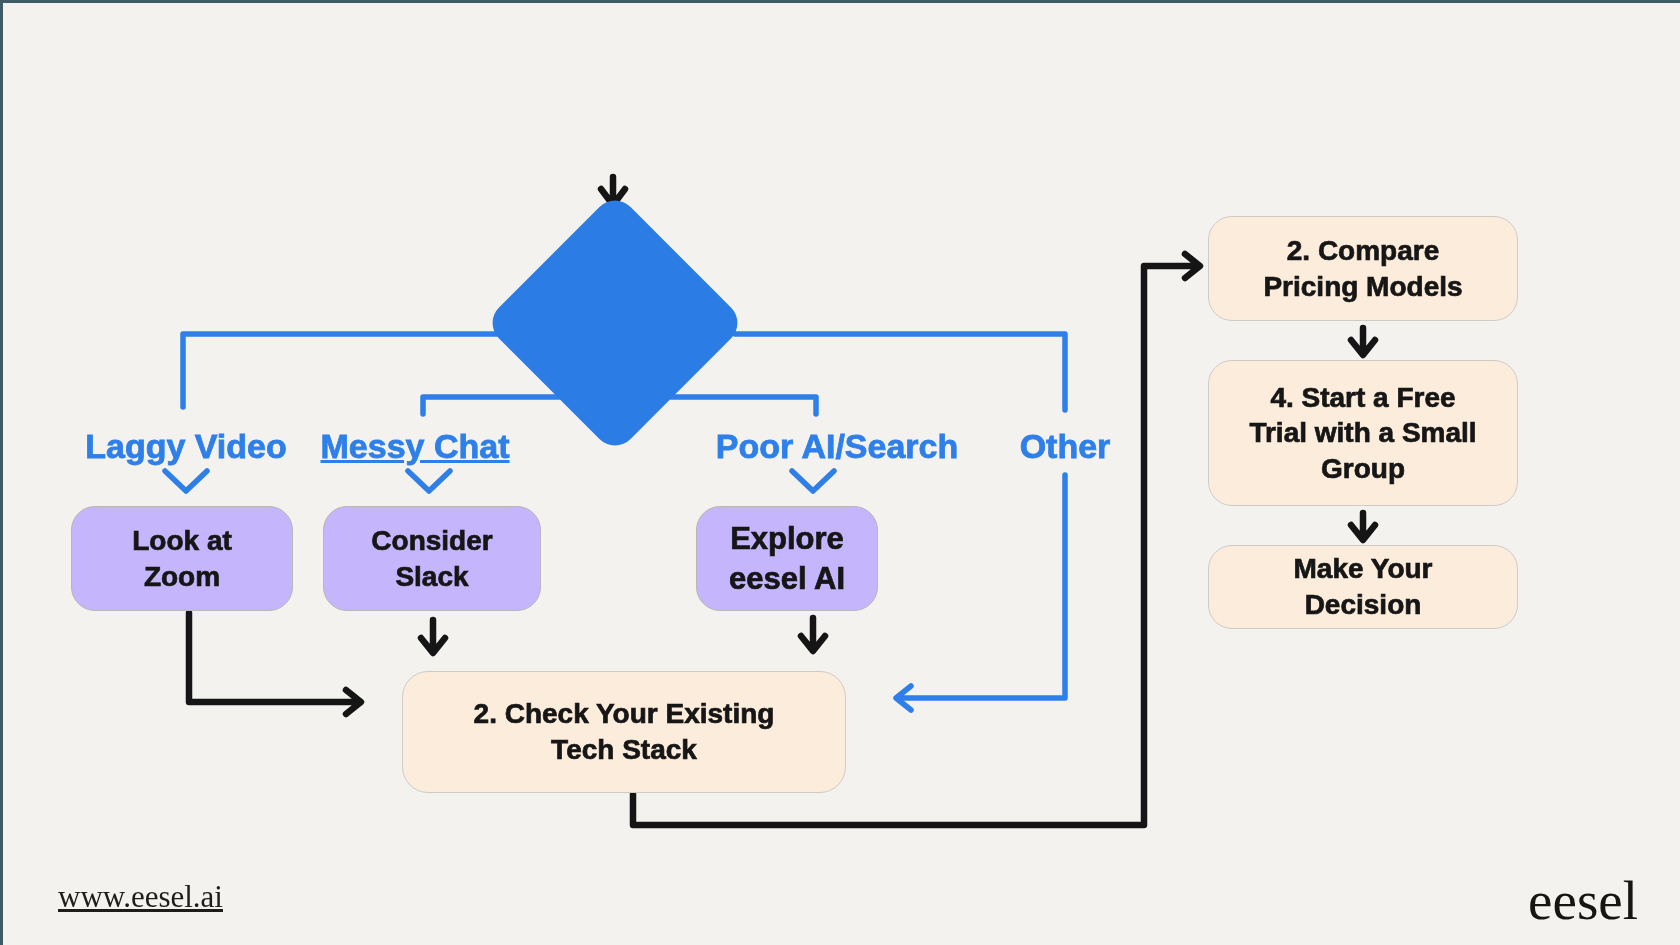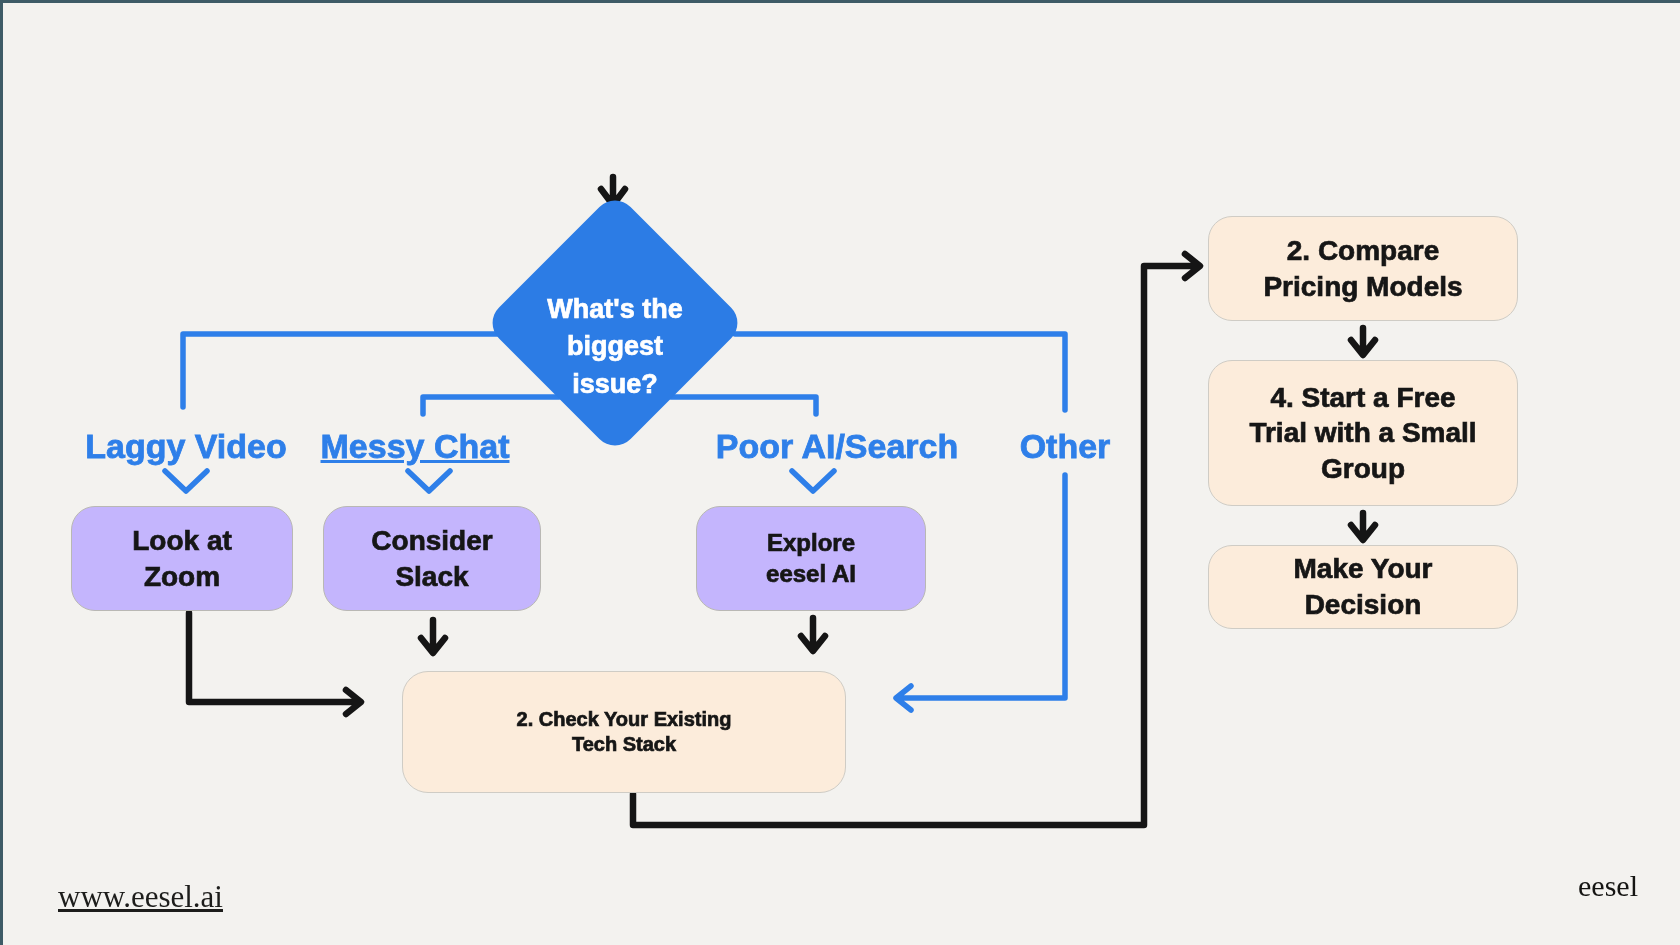--- a/index.html
+++ b/index.html
@@ -29,21 +29,21 @@
     position:absolute;left:512px;top:288px;width:200px;text-align:center;
     color:#ffffff;font-weight:700;-webkit-text-stroke:0.7px #ffffff;
     font-size:27px;line-height:1.38;white-space:pre-line;
   }
   .site{
     position:absolute;left:55px;top:876px;font-family:"Liberation Serif",serif;
     font-size:31px;color:#1d1d1b;text-decoration:underline;
   }
   .logo{
     position:absolute;right:42px;top:866px;font-family:"Liberation Serif",serif;
-    font-size:30px;color:#151513;
+    font-size:55px;color:#151513;
   }
 </style>
 </head>
 <body>
 
 <div class="canvas">
 
   <svg class="connectors" viewBox="0 0 1680 945" fill="none">
 
     <g stroke="#151515" stroke-width="6.5" stroke-linecap="round" stroke-linejoin="round">
@@ -63,37 +63,34 @@
       <path d="M 732 331 L 1062 331 L 1062 407"></path>
       <path d="M 162 468 L 183 488 L 204 468"></path>
       <path d="M 405 468 L 426 488 L 447 468"></path>
       <path d="M 789 468 L 810 488 L 831 468"></path>
       <path d="M 1062 472 L 1062 695 L 900 695 M 908 683 L 893 695 L 908 707"></path>
     </g>
   </svg>
 
 
   <div class="diamond"></div>
-  <div class="diamond-label">What's the
-biggest
-issue?</div>
 
   <div class="branch-label" style="left:183px;">Laggy Video</div>
   <div class="branch-label" style="left:412px;text-decoration:underline;">Messy Chat</div>
   <div class="branch-label" style="left:810px;margin-left:24px;">Poor AI/Search</div>
   <div class="branch-label" style="left:1062px;">Other</div>
 
   <div class="node whitebox" style="left:68px;top:503px;width:222px;height:105px;font-size:28px;border-radius:24px;">Look at
 Zoom</div>
   <div class="node whitebox" style="left:320px;top:503px;width:218px;height:105px;font-size:28px;border-radius:24px;">Consider
 Slack</div>
-  <div class="node whitebox" style="left:693px;top:503px;width:230px;height:105px;font-size:24px;border-radius:24px;">Explore
+  <div class="node whitebox" style="left:693px;top:503px;width:182px;height:105px;font-size:31px;border-radius:24px;">Explore
 eesel AI</div>
 
-  <div class="node peach" style="left:399px;top:668px;width:444px;height:122px;font-size:20px;border-radius:26px;">2. Check Your Existing
+  <div class="node peach" style="left:399px;top:668px;width:444px;height:122px;font-size:28px;border-radius:26px;">2. Check Your Existing
 Tech Stack</div>
 
   <div class="node peach" style="left:1205px;top:213px;width:310px;height:105px;font-size:28px;border-radius:24px;">2. Compare
 Pricing Models</div>
   <div class="node peach" style="left:1205px;top:357px;width:310px;height:146px;font-size:28px;border-radius:24px;">4. Start a Free
 Trial with a Small
 Group</div>
   <div class="node peach" style="left:1205px;top:542px;width:310px;height:84px;font-size:28px;border-radius:24px;">Make Your
 Decision</div>
 

